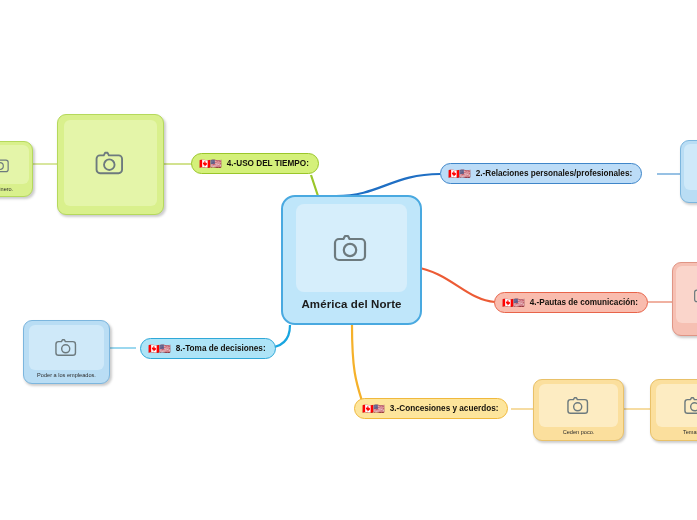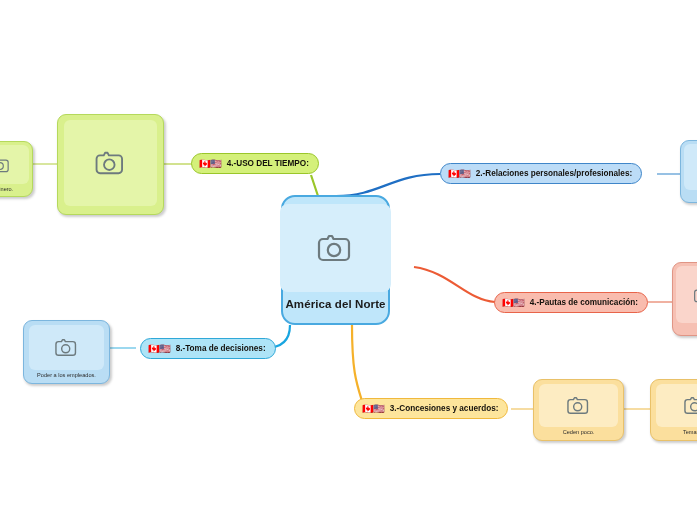--- a/index.html
+++ b/index.html
@@ -26,21 +26,21 @@
     width: 697px;
     height: 520px;
     pointer-events: none;
   }
 
   
   .central-node {
     position: absolute;
     left: 281px;
     top: 195px;
-    width: 109px;
+    width: 141px;
     height: 130px;
     background: #bfe6fa;
     border: 2px solid #49a9e0;
     border-radius: 14px;
     box-sizing: border-box;
     display: flex;
     flex-direction: column;
     align-items: center;
     justify-content: flex-start;
     padding-top: 7px;

